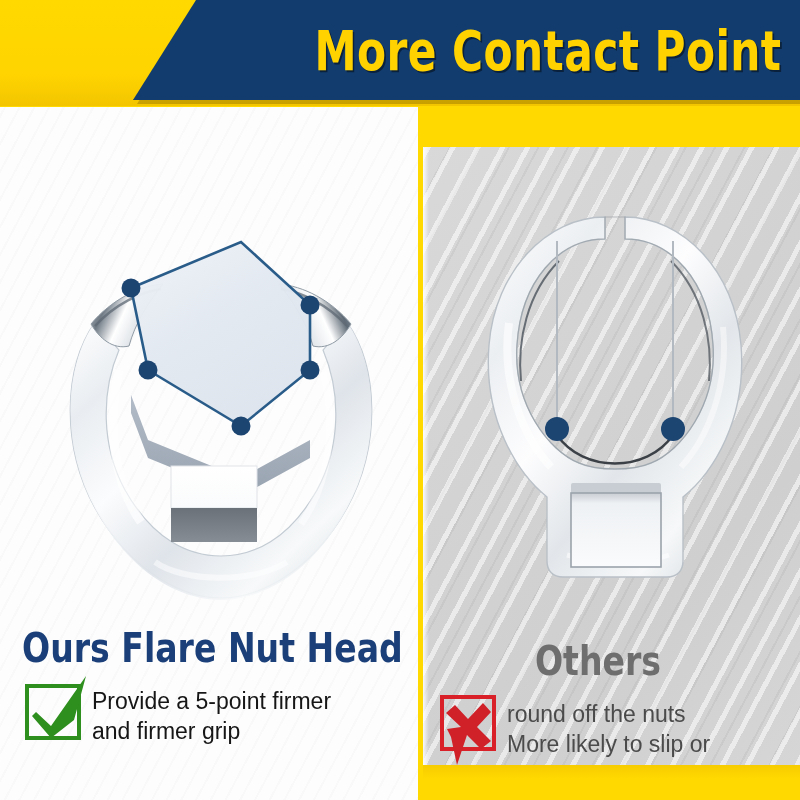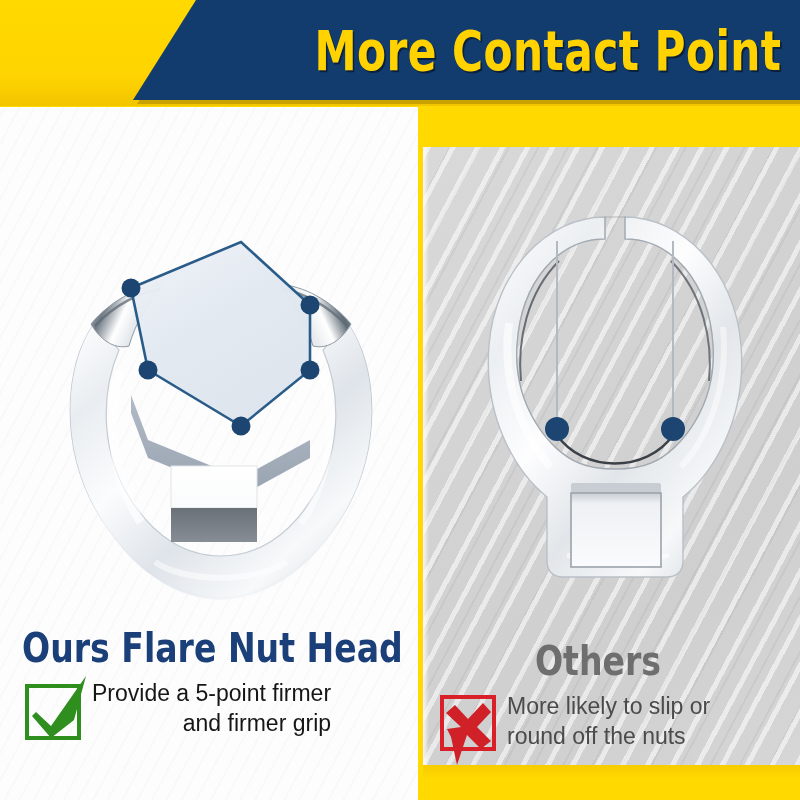--- a/index.html
+++ b/index.html
@@ -66,21 +66,21 @@
   .cap-title{
     font-family:"Liberation Sans Narrow","DejaVu Sans Condensed","Liberation Sans",sans-serif;
     font-weight:700;font-size:40px;line-height:44px;white-space:nowrap;
     transform:scaleX(.92);transform-origin:left center;
   }
   .cap-title.left{color:#1b4079;}
   .cap-title.right{color:#6e6e6e;}
   .cap-row{display:flex;align-items:flex-start;gap:12px;margin-top:8px;}
   .cap-text{
     font-family:"Liberation Sans","DejaVu Sans",sans-serif;
-    font-size:23px;line-height:30px;font-weight:400;
+    font-size:23px;line-height:30px;font-weight:400;margin-top:8px;
   }
   .cap-text.left{color:#161616;}
   .cap-text.right{color:#4b4b4b;}
   .mark{flex:0 0 auto;width:58px;height:58px;position:relative;}
   .mark svg{position:absolute;left:-4px;top:-6px;}
 
   .footer-yellow{
     position:absolute;left:423px;top:765px;width:377px;height:35px;
     background:linear-gradient(180deg,#f7cc00 0%,#ffd900 40%,#ffd900 100%);
   }
@@ -263,21 +263,21 @@
       <path d="M112 350 C 150 360, 186 360, 214 350" fill="none" stroke="#ffffff" stroke-width="5" opacity=".55"></path>
 
       <rect x="116" y="278" width="90" height="14" rx="2" fill="#c8cdd3"></rect>
       <rect x="116" y="288" width="90" height="74" fill="url(#cfSock)" stroke="#9ba3ab" stroke-width="1.6"></rect>
 
       <circle cx="102" cy="224" r="12" fill="#1d4572"></circle>
       <circle cx="218" cy="224" r="12" fill="#1d4572"></circle>
     </svg>
   </div>
 
-  <div class="cap" style="left:22px;top:626px;width:390px;text-align:right;">
+  <div class="cap" style="left:22px;top:626px;width:390px;">
     <div class="cap-title left">Ours Flare Nut Head</div>
     <div class="cap-row">
       <div class="mark">
         <svg width="74" height="70" viewBox="0 0 74 70">
           <rect x="9" y="14" width="52" height="52" fill="none" stroke="#2f8f1e" stroke-width="4"></rect>
           <path d="M18 40 L33 54 L68 4 L56 48 L33 66 L14 44 Z" fill="#2f8f1e"></path>
         </svg>
       </div>
       <div class="cap-text left">
         <div>Provide a 5-point firmer</div>
@@ -289,19 +289,19 @@
   <div class="cap" style="left:437px;top:639px;width:350px;">
     <div class="cap-title right" style="text-align:center;transform:scaleX(.92);">Others</div>
     <div class="cap-row">
       <div class="mark">
         <svg width="74" height="82" viewBox="0 0 74 82">
           <rect x="9" y="12" width="52" height="52" fill="none" stroke="#d91f27" stroke-width="4"></rect>
           <path d="M22 20 L35 34 L50 18 L58 27 L44 42 L58 56 L48 64 L34 50 L24 80 L18 52 L14 44 L28 42 L13 28 Z" fill="#d02028"></path>
         </svg>
       </div>
       <div class="cap-text right">
+        <div>round off the nuts</div>
         <div>More likely to slip or</div>
-        <div>round off the nuts</div>
       </div>
     </div>
   </div>
 
 </div>
 
 </body></html>

